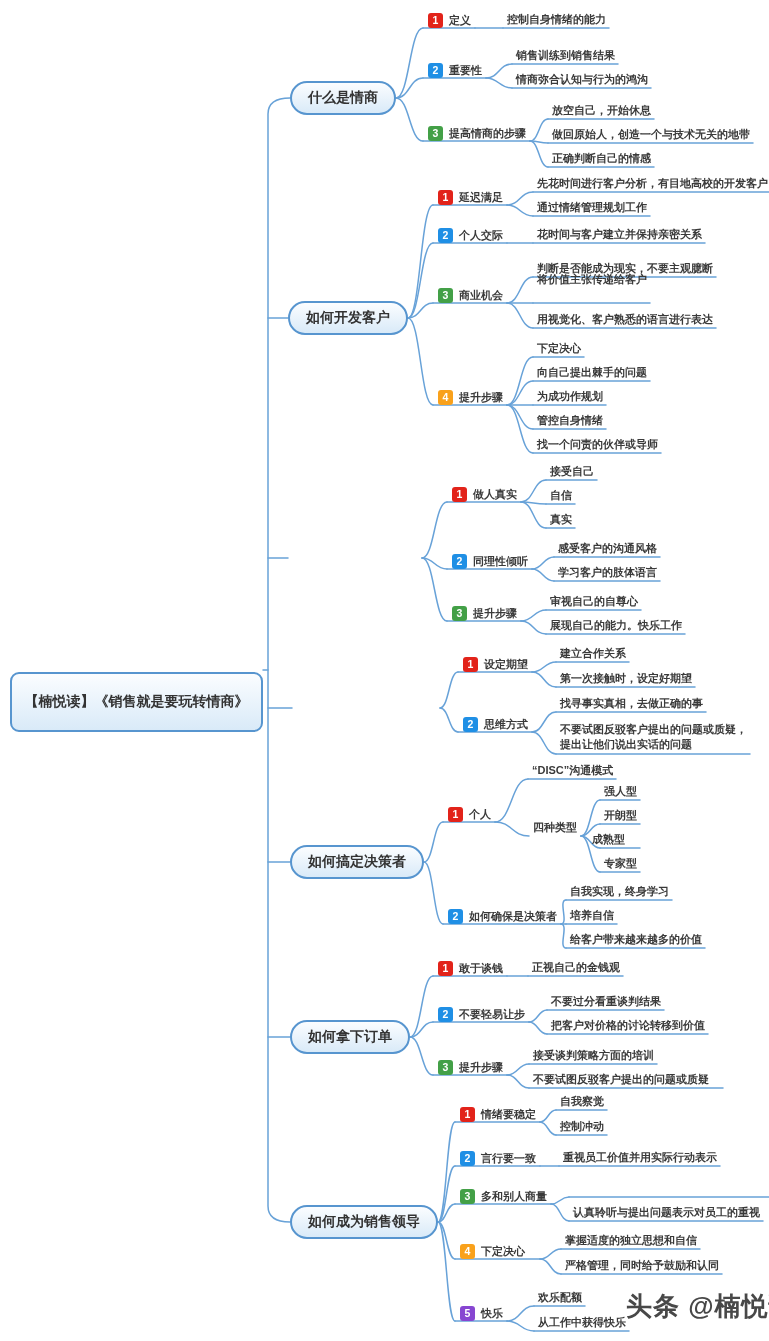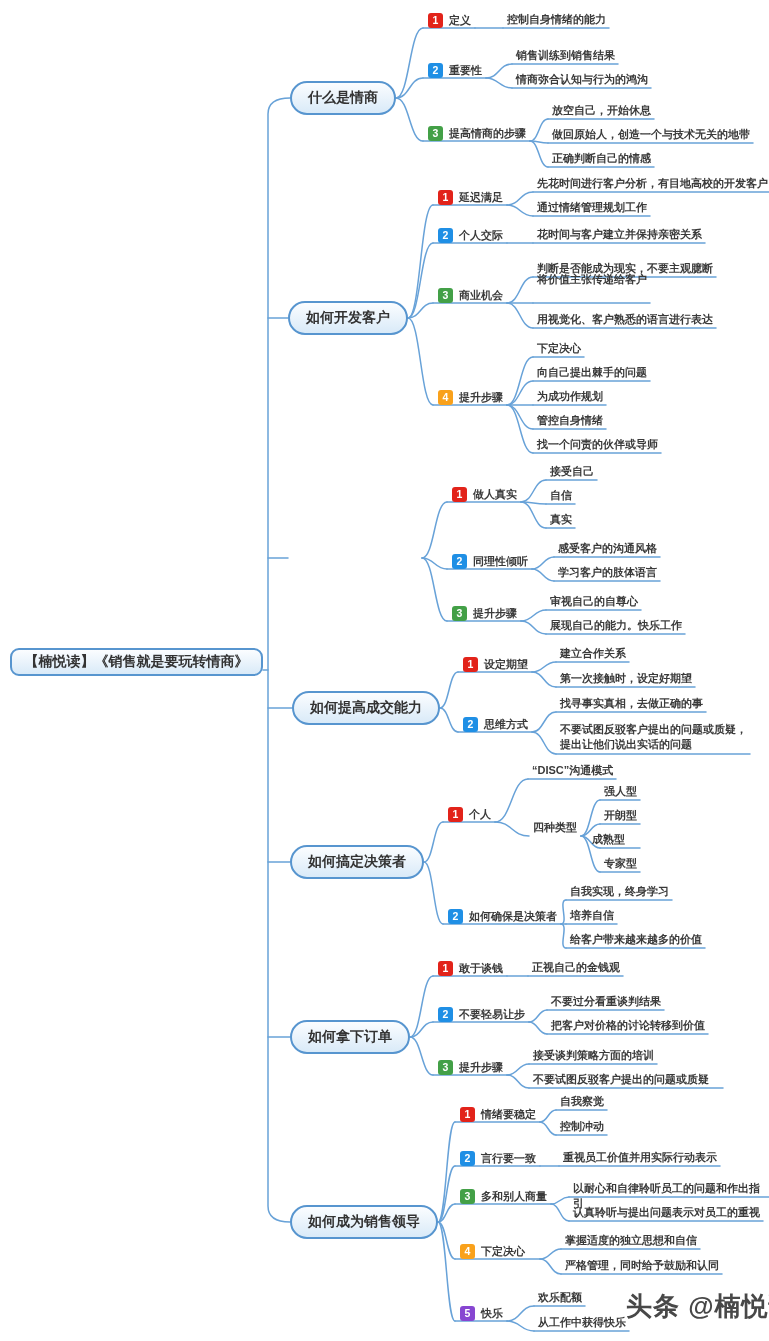--- a/index.html
+++ b/index.html
@@ -2,21 +2,21 @@
 <html><head>
 <meta charset="utf-8">
 <style>
   html,body{margin:0;padding:0;background:#fff;}
   #stage{
     position:relative;width:769px;height:1341px;background:#ffffff;overflow:hidden;
     font-family:"Liberation Sans","DejaVu Sans",sans-serif;
   }
   #links{position:absolute;left:0;top:0;z-index:0;}
   .root-node{
-    position:absolute;left:10px;top:648px;width:253px;height:28px;z-index:2;
+    position:absolute;left:10px;top:672px;width:253px;height:60px;z-index:2;
     display:flex;align-items:center;justify-content:center;box-sizing:border-box;
     border:2px solid #5795cf;border-radius:9px;
     background:linear-gradient(180deg,#fbfdff 0%,#d9eaf8 100%);
     font-size:14px;font-weight:700;color:#333;white-space:nowrap;
   }
   .branch-node{
     position:absolute;z-index:2;height:34px;padding:0 16px;box-sizing:border-box;
     display:flex;align-items:center;justify-content:center;
     border:2px solid #5795cf;border-radius:17px;
     background:linear-gradient(180deg,#fbfdff 0%,#d9eaf8 100%);
@@ -195,21 +195,20 @@
       <path d="M 455 1321 L 507 1321" fill="none" stroke="#68a2d8" stroke-width="1.5" stroke-linecap="round"></path>
       <path d="M 507 1321 C 520.5 1321, 520.5 1306, 534 1306" fill="none" stroke="#68a2d8" stroke-width="1.5" stroke-linecap="round"></path>
       <path d="M 534 1306 L 585 1306" fill="none" stroke="#68a2d8" stroke-width="1.5" stroke-linecap="round"></path>
       <path d="M 507 1321 C 520.5 1321, 520.5 1331, 534 1331" fill="none" stroke="#68a2d8" stroke-width="1.5" stroke-linecap="round"></path>
       <path d="M 534 1331 L 629 1331" fill="none" stroke="#68a2d8" stroke-width="1.5" stroke-linecap="round"></path>
     </svg>
   <div class="root-node">【楠悦读】《销售就是要玩转情商》</div>
   <div class="watermark">头条 @楠悦读</div>
 <div class="branch-node" style="left: 290px; top: 81px;">什么是情商</div>
     <div class="branch-node" style="left: 288px; top: 301px;">如何开发客户</div>
-    <div class="branch-node" style="left: 292px; top: 691px;">如何提高成交能力</div>
     <div class="branch-node" style="left: 290px; top: 845px;">如何搞定决策者</div>
     <div class="branch-node" style="left: 290px; top: 1020px;">如何拿下订单</div>
     <div class="branch-node" style="left: 290px; top: 1205px;">如何成为销售领导</div>
     <div class="subtopic" style="left: 428px; top: 12px;">
       <span class="badge" style="background: rgb(226, 35, 26);">1</span>
       <span class="sub-label">定义</span>
     </div>
     <div class="leaf" style="left: 507px; top: 12px;">控制自身情绪的能力</div>
     <div class="subtopic" style="left: 428px; top: 62px;">
       <span class="badge" style="background: rgb(31, 143, 229);">2</span>
@@ -325,21 +324,20 @@
     <div class="leaf" style="left: 560px; top: 1119px;">控制冲动</div>
     <div class="subtopic" style="left: 460px; top: 1150px;">
       <span class="badge" style="background: rgb(31, 143, 229);">2</span>
       <span class="sub-label">言行要一致</span>
     </div>
     <div class="leaf" style="left: 563px; top: 1150px;">重视员工价值并用实际行动表示</div>
     <div class="subtopic" style="left: 460px; top: 1188px;">
       <span class="badge" style="background: rgb(67, 160, 71);">3</span>
       <span class="sub-label">多和别人商量</span>
     </div>
-    <div class="leaf" style="left: 573px; top: 1181px;">以耐心和自律聆听员工的问题和作出指引</div>
     <div class="leaf" style="left: 573px; top: 1205px;">认真聆听与提出问题表示对员工的重视</div>
     <div class="subtopic" style="left: 460px; top: 1243px;">
       <span class="badge" style="background: rgb(249, 161, 27);">4</span>
       <span class="sub-label">下定决心</span>
     </div>
     <div class="leaf" style="left: 565px; top: 1233px;">掌握适度的独立思想和自信</div>
     <div class="leaf" style="left: 565px; top: 1258px;">严格管理，同时给予鼓励和认同</div>
     <div class="subtopic" style="left: 460px; top: 1305px;">
       <span class="badge" style="background: rgb(135, 70, 209);">5</span>
       <span class="sub-label">快乐</span>

